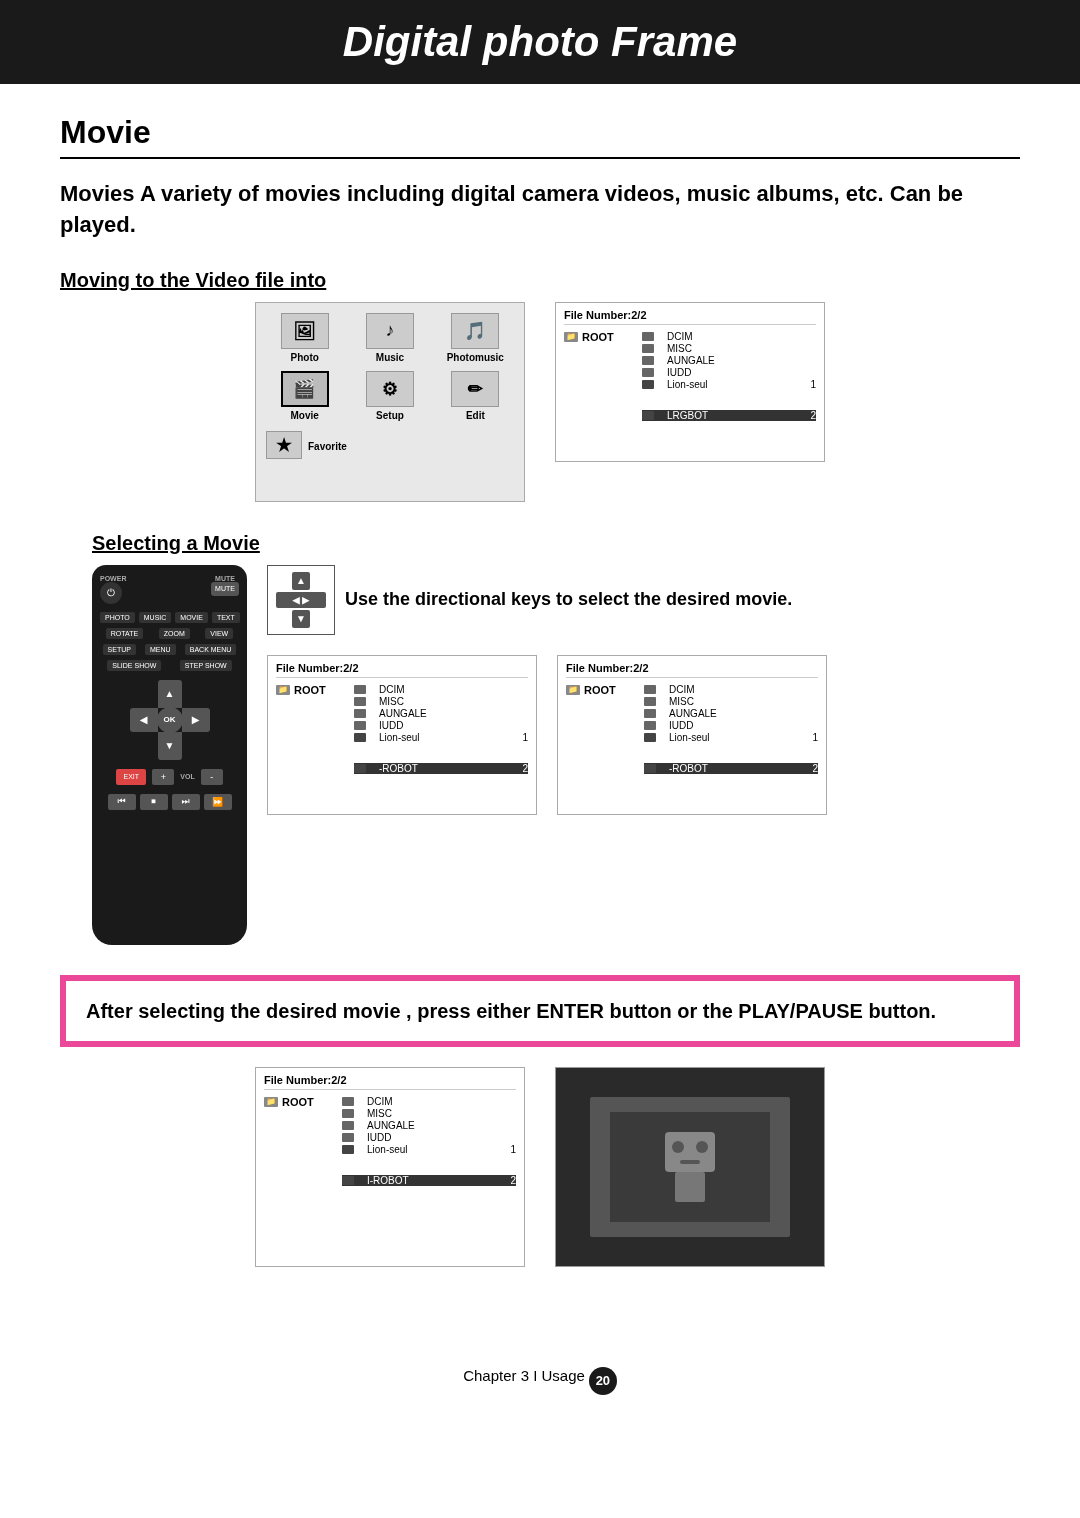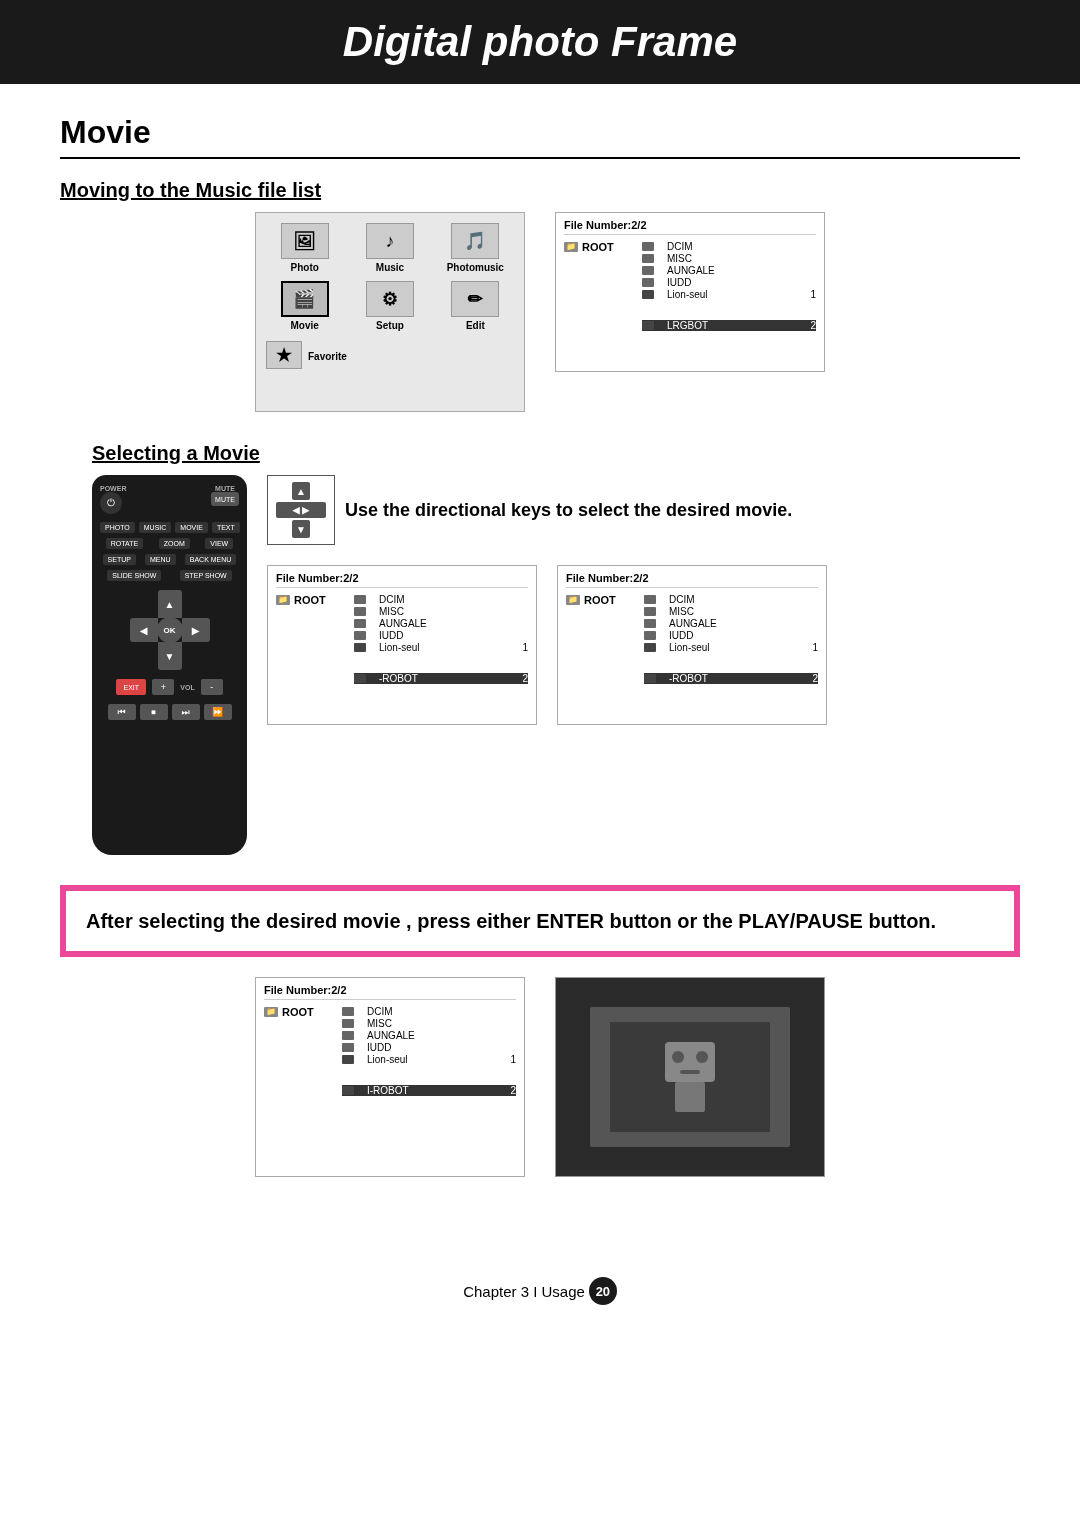--- a/index.html
+++ b/index.html
@@ -462,21 +462,21 @@
 
     
     .footer {
       text-align: center;
       padding: 20px;
       font-size: 15px;
       margin-top: 20px;
     }
     .chapter-badge {
       display: inline-flex;
-      align-items: center;
+      align-items: flex-start;
       gap: 4px;
     }
     .chapter-circle {
       width: 28px;
       height: 28px;
       background: #1a1a1a;
       border-radius: 50%;
       color: #fff;
       display: flex;
       align-items: center;
@@ -491,23 +491,24 @@
 <div class="header">
   <span class="header-title">Digital photo Frame</span>
 </div>
 
 <div class="main">
 
   
   <div class="section-title">Movie</div>
 
   
+  <div class="intro-text">Movies  A variety of movies including digital camera videos, music albums, etc. Can be played.</div>
 
   
-  <div class="subsection-heading">Moving to the Music file list</div>
+  <div class="subsection-heading">Moving to the Video file into</div>
 
   
   <div class="screenshots-row">
 
     <div class="menu-screenshot">
       <div class="menu-grid">
         <div class="menu-item">
           <div class="menu-icon">🖼</div>
           <span>Photo</span>
         </div>

